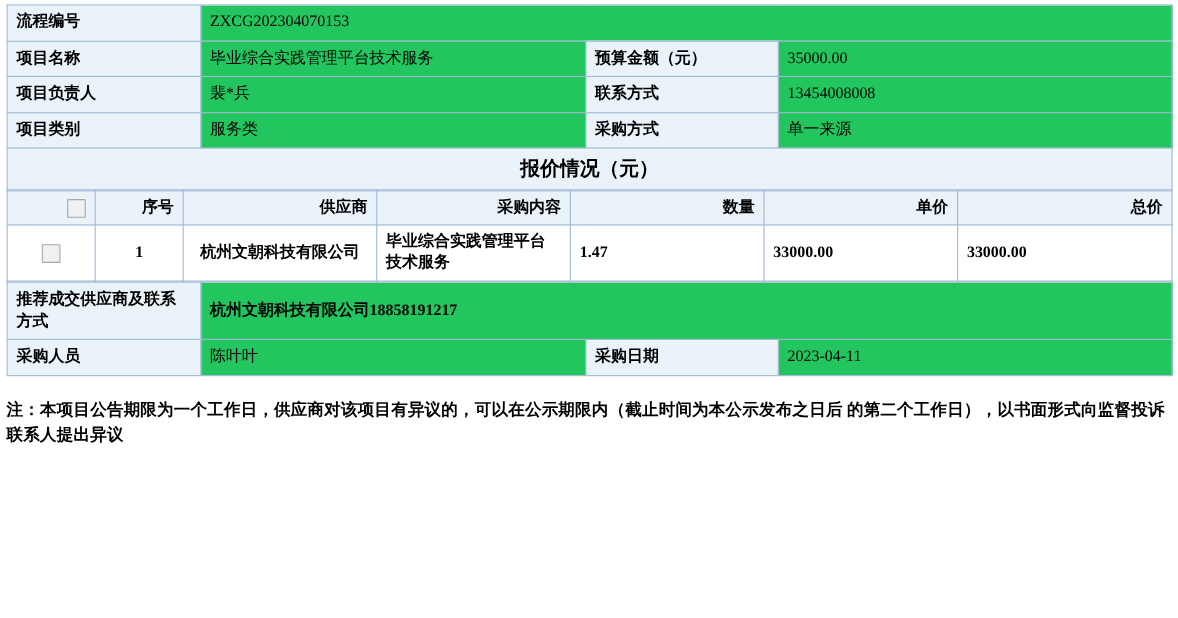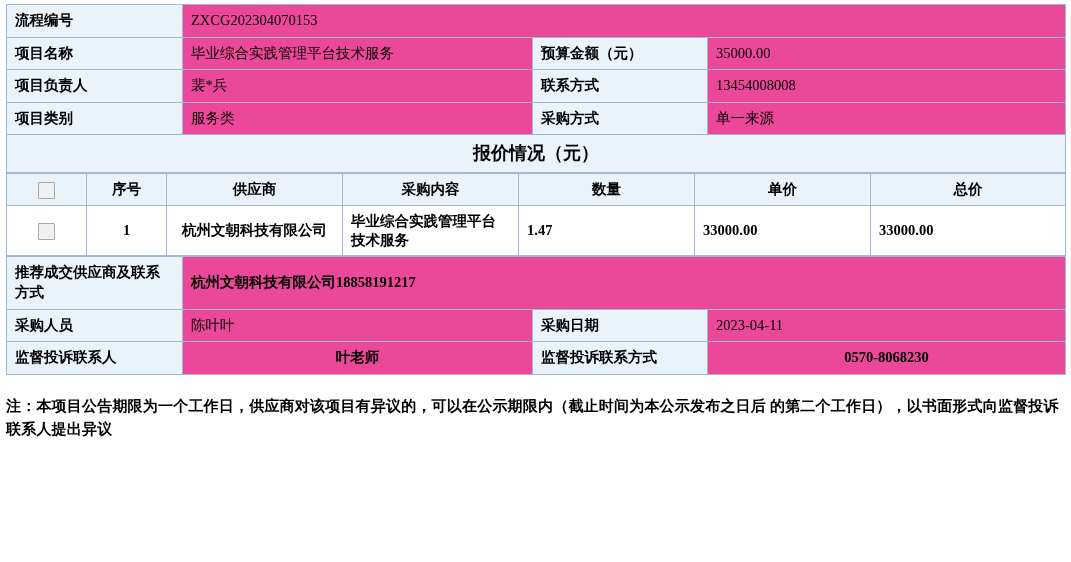--- a/index.html
+++ b/index.html
@@ -34,21 +34,21 @@
     vertical-align: middle;
     line-height: 1.35;
     word-wrap: break-word;
   }
   .lbl {
     background: #eaf2fa;
     font-weight: bold;
     white-space: nowrap;
   }
   .val {
-    background: #ec4899;
+    background: #22c55e;
   }
   .section-title {
     background: #eaf2fa;
     text-align: center;
     font-weight: bold;
     font-size: 18px;
     padding: 7px 8px;
   }
   .quote-wrap {
     margin-top: 0;
@@ -61,21 +61,21 @@
   }
   table.quote td, table.quote th {
     border: 1px solid #9fb8d4;
     padding: 6px 8px;
     vertical-align: middle;
     line-height: 1.3;
   }
   table.quote th {
     background: #eaf2fa;
     font-weight: bold;
-    text-align: center;
+    text-align: right;
   }
   .cb {
     display: inline-block;
     width: 15px;
     height: 15px;
     border: 1px solid #a8a8a8;
     background: #f0f0f0;
     vertical-align: middle;
     border-radius: 1px;
   }
@@ -184,24 +184,18 @@
       <tr>
         <td class="lbl rowlabel-narrow">推荐成交供应商及联系方式</td>
         <td class="val cell-bold" colspan="3">杭州文朝科技有限公司18858191217</td>
       </tr>
       <tr>
         <td class="lbl">采购人员</td>
         <td class="val">陈叶叶</td>
         <td class="lbl">采购日期</td>
         <td class="val">2023-04-11</td>
       </tr>
-      <tr>
-        <td class="lbl">监督投诉联系人</td>
-        <td class="val center cell-bold">叶老师</td>
-        <td class="lbl">监督投诉联系方式</td>
-        <td class="val center cell-bold">0570-8068230</td>
-      </tr>
     </tbody>
   </table>
 
   <div class="note">注：本项目公告期限为一个工作日，供应商对该项目有异议的，可以在公示期限内（截止时间为本公示发布之日后 的第二个工作日），以书面形式向监督投诉联系人提出异议</div>
 
 </div>
 
 </body></html>

